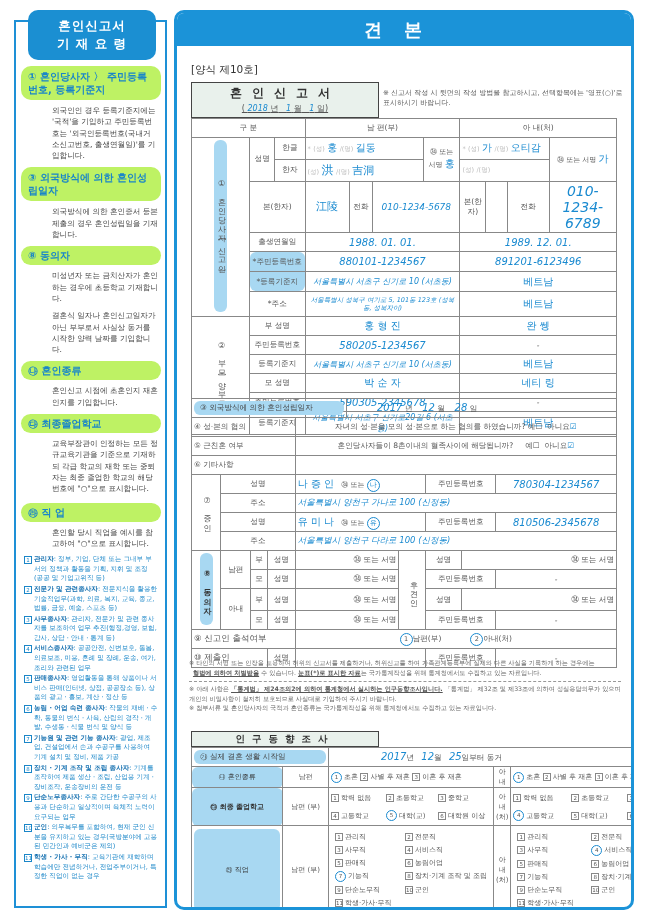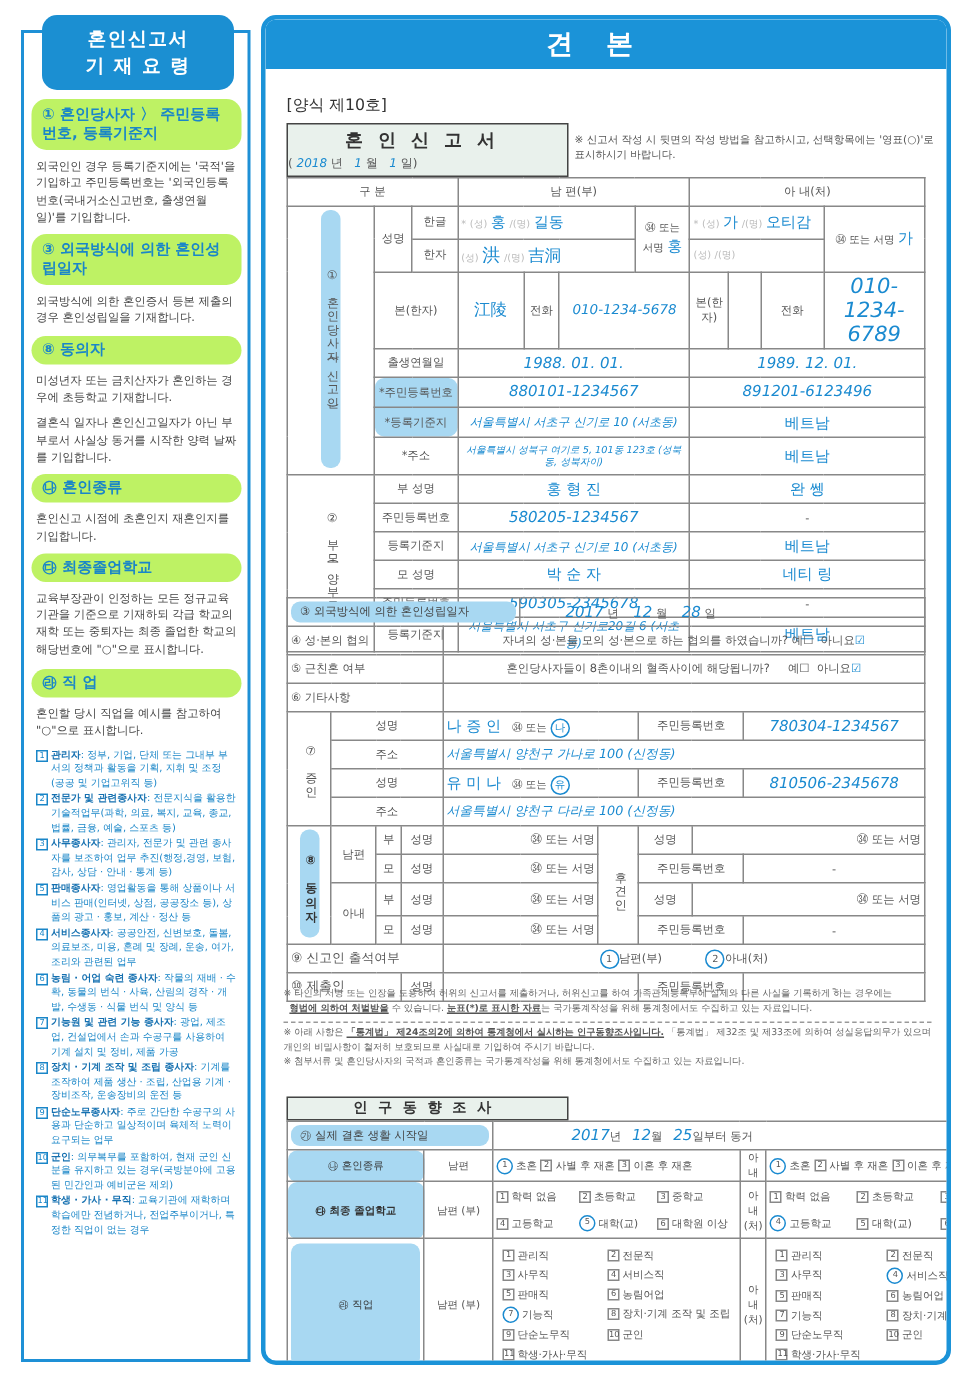--- a/index.html
+++ b/index.html
@@ -17,21 +17,21 @@
     font-size: 12.5px; font-weight: bold; line-height: 18px; padding-top: 7px;
     letter-spacing: 1px;
   }
   .guide-body { position: absolute; left: 5px; top: 44px; width: 140px; }
   .g-sec { margin-bottom: 6px; }
   .g-head {
     background: #bef264; border-radius: 10px; color: #1a86c8; font-weight: bold;
     font-size: 10px; line-height: 13px; padding: 3px 7px; margin-bottom: 5px;
   }
   .g-head.two { padding: 4px 7px; }
-  .g-text { font-size: 7.6px; line-height: 11.3px; color: #444; padding: 0 3px; margin-bottom: 6px; }
+  .g-text { font-size: 7.6px; line-height: 11.3px; color: #444; padding: 0 3px; margin-bottom: 6px; margin-left: 28px; }
   .g-example { font-size: 7.6px; line-height: 11px; color: #1a86c8; padding: 0 3px; }
   .g-example .ind { padding-left: 25px; display: block; }
   .job-list { padding: 0 3px; }
   .job-item { font-size: 6.6px; line-height: 9.6px; color: #1a86c8; margin-bottom: 1px; display: flex; }
   .job-num { display: inline-block; width: 8px; height: 8px; border: 1px solid #1a86c8; font-size: 5.5px; line-height: 7px; text-align: center; margin-right: 2px; flex-shrink: 0; margin-top: 1px; }
   .job-item b { color: #1570b0; }
 
   
   .doc {
     position: absolute; left: 174px; top: 10px; width: 460px; height: 900px;
@@ -42,21 +42,21 @@
     font-size: 18px; font-weight: bold; line-height: 33px; letter-spacing: 22px;
   }
   .form-no { position: absolute; left: 14px; top: 50px; font-size: 10.5px; color: #333; }
   .notice-top { position: absolute; left: 206px; top: 75px; font-size: 7px; line-height: 10px; color: #555; width: 248px; }
 
   .title-box {
     position: absolute; left: 14px; top: 69px; width: 188px; height: 36px;
     border: 1.5px solid #444; background: #e9f1ec;
   }
   .title-main { text-align: center; font-size: 12px; font-weight: bold; letter-spacing: 10px; padding-top: 2px; color: #333; }
-  .title-date { font-size: 8px; color: #555; margin-top: 1px; }
+  .title-date { text-align: center; font-size: 8px; color: #555; margin-top: 1px; text-decoration: underline; }
   .hw { color: #1a8ad0; font-style: italic; }
   .hw-n { color: #1a8ad0; }
 
   table.f { border-collapse: collapse; position: absolute; left: 14px; width: 426px; font-size: 7.6px; color: #555; }
   table.f td { border: 1px solid #888; text-align: center; vertical-align: middle; padding: 0 2px; height: 19px; }
   table.f .lbl { color: #555; }
   .val { color: #1a8ad0; font-size: 10px; }
   .val-xs { color: #1a8ad0; font-size: 6.5px; line-height: 8px; text-align: left; }
   .left { text-align: left !important; }
   .blue-pill { background: #a8d8f2; border-radius: 6px; }
@@ -124,26 +124,26 @@
           </div>
         <div class="job-item">
             <span class="job-num">2</span>
             <span><b>전문가 및 관련종사자</b><span>: 전문지식을 활용한 기술적업무(과학, 의료, 복지, 교육, 종교, 법률, 금융, 예술, 스포츠 등)</span></span>
           </div>
         <div class="job-item">
             <span class="job-num">3</span>
             <span><b>사무종사자</b><span>: 관리자, 전문가 및 관련 종사자를 보조하여 업무 추진(행정,경영, 보험, 감사, 상담 · 안내 · 통계 등)</span></span>
           </div>
         <div class="job-item">
+            <span class="job-num">4</span>
+            <span><b>서비스종사자</b><span>: 공공안전, 신변보호, 돌봄, 의료보조, 미용, 혼례 및 장례, 운송, 여가, 조리와 관련된 업무</span></span>
+          </div>
+        <div class="job-item">
             <span class="job-num">5</span>
             <span><b>판매종사자</b><span>: 영업활동을 통해 상품이나 서비스 판매(인터넷, 상점, 공공장소 등), 상품의 광고 · 홍보, 계산 · 정산 등</span></span>
-          </div>
-        <div class="job-item">
-            <span class="job-num">4</span>
-            <span><b>서비스종사자</b><span>: 공공안전, 신변보호, 돌봄, 의료보조, 미용, 혼례 및 장례, 운송, 여가, 조리와 관련된 업무</span></span>
           </div>
         <div class="job-item">
             <span class="job-num">6</span>
             <span><b>농림 · 어업 숙련 종사자</b><span>: 작물의 재배 · 수확, 동물의 번식 · 사육, 산림의 경작 · 개발, 수생동 · 식물 번식 및 양식 등</span></span>
           </div>
         <div class="job-item">
             <span class="job-num">7</span>
             <span><b>기능원 및 관련 기능 종사자</b><span>: 광업, 제조업, 건설업에서 손과 수공구를 사용하여 기계 설치 및 정비, 제품 가공</span></span>
           </div>
         <div class="job-item">

